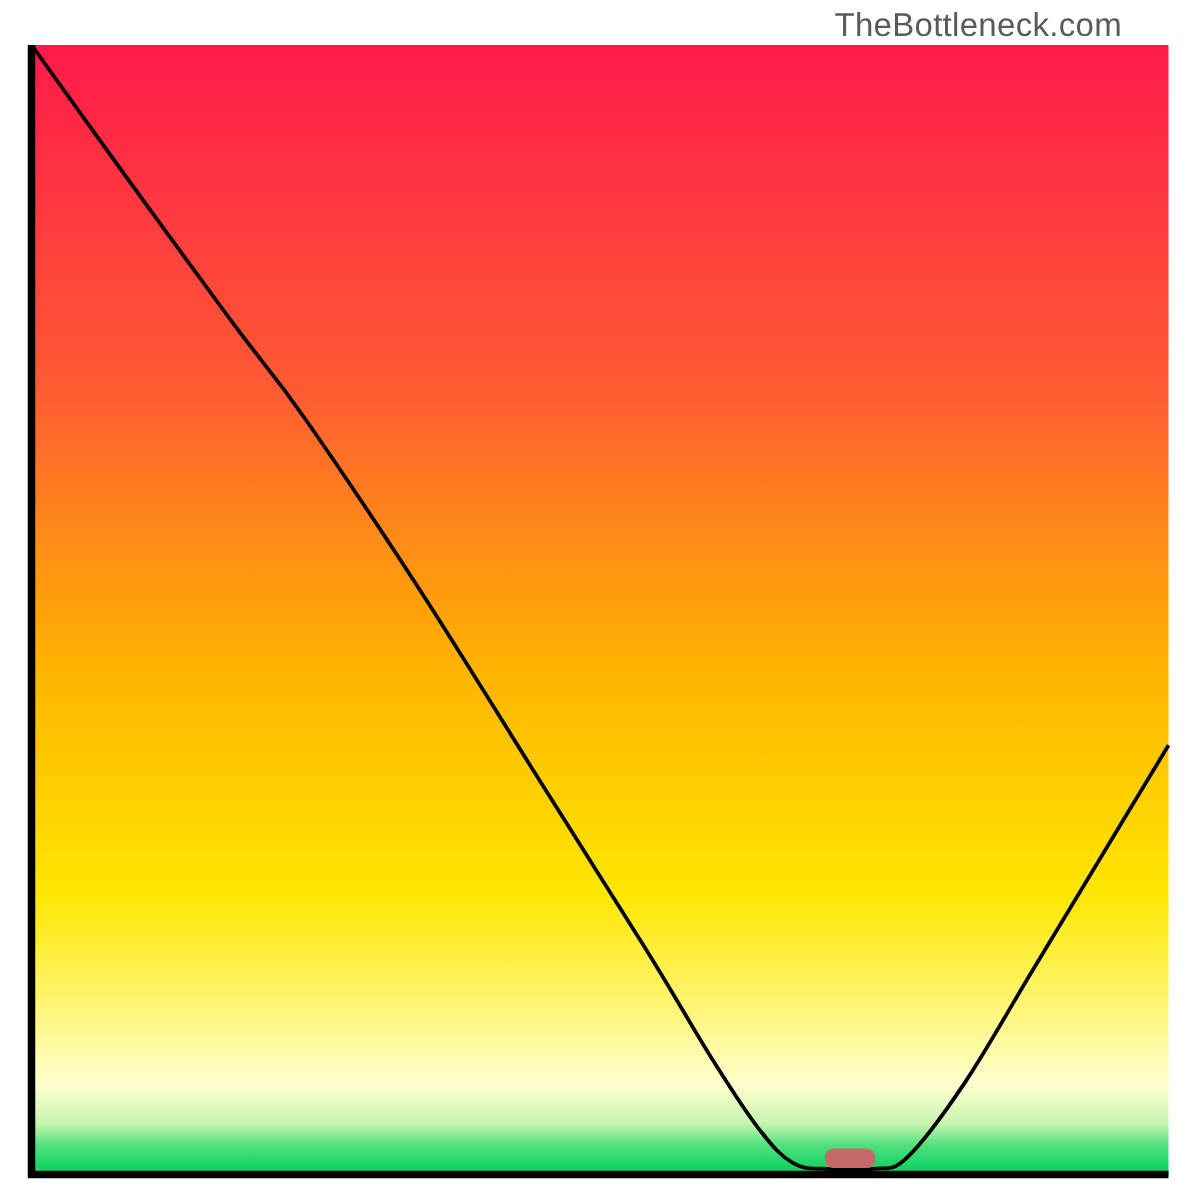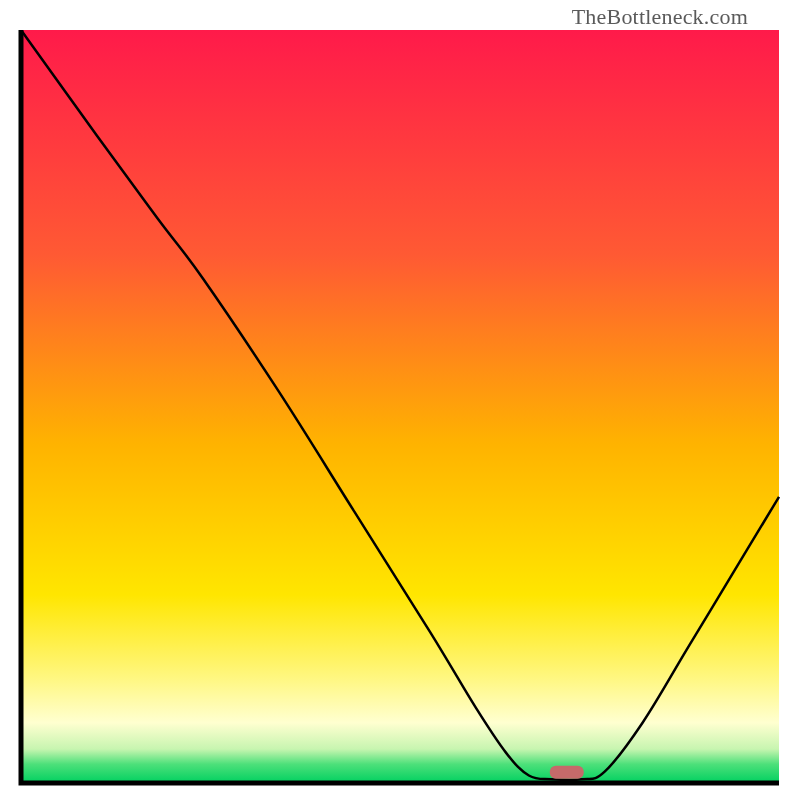--- a/index.html
+++ b/index.html
@@ -7,21 +7,20 @@
     padding: 0;
     width: 800px;
     height: 800px;
     background: #ffffff;
     font-family: Arial, Helvetica, sans-serif;
   }
   .container {
     position: relative;
     width: 760px;
     height: 800px;
-    font-family: Liberation Serif, serif;
   }
   .watermark {
     position: absolute;
     top: 4px;
     right: 12px;
     font-size: 22px;
     font-weight: 500;
     color: #5a5a5a;
     letter-spacing: 0.2px;
   }

